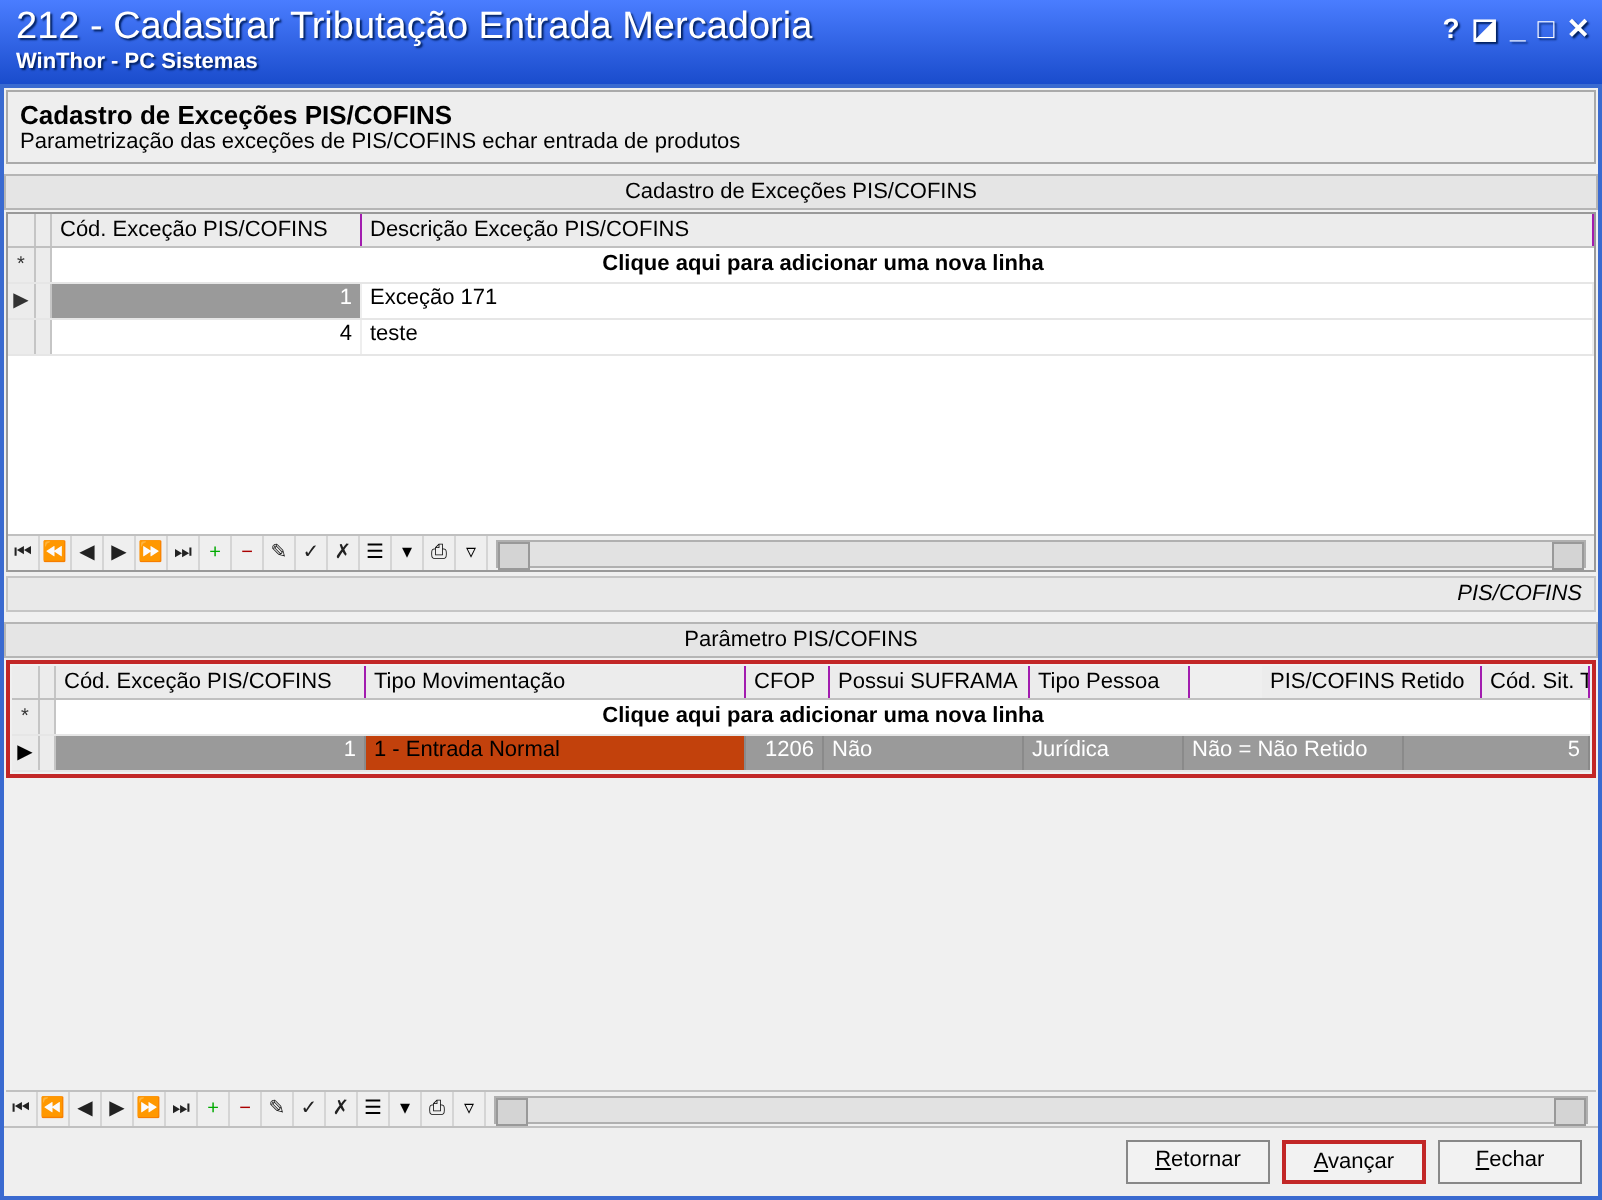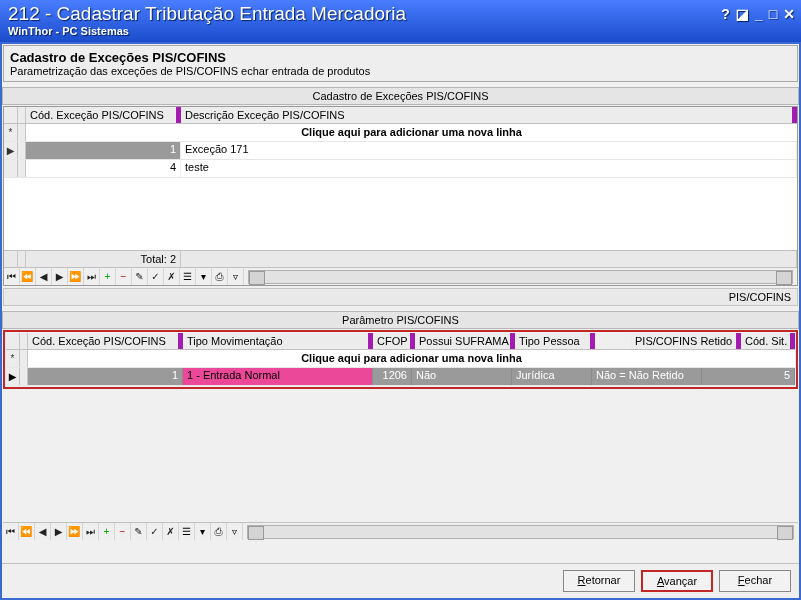--- a/index.html
+++ b/index.html
@@ -77,21 +77,21 @@
     flex-direction: column;
   }
 
   .grid-header-row {
     display: flex;
     background: #efefef;
     border-bottom: 1px solid #c0c0c0;
     font-size: 11px;
   }
   .grid-header-row .gh {
-    border-right: 5px solid #a21caf;
+    border-right: 1px solid #a21caf;
     padding: 2px 4px;
     background: #ececec;
     white-space: nowrap;
     overflow: hidden;
   }
   .grid-header-row .indicator { width: 14px; border-right:1px solid #c5c5c5; background:#ececec;}
   .grid-header-row .drag { width: 8px; background:#ececec; border-right:1px solid #c5c5c5;}
 
   .grid-body { background:#fff; }
   .grid-row { display:flex; height:18px; border-bottom:1px solid #e6e6e6; font-size:11px;}
@@ -142,37 +142,36 @@
 
   .highlight-box { border: 2px solid #c22727; margin:1px;}
 
   .bottom-buttons {
     display:flex;
     justify-content:flex-end;
     gap:6px;
     padding:6px 8px;
     background:#efefef;
     border-top:1px solid #c0c0c0;
-    margin-top:23px;
   }
   .btn {
     min-width:72px;
     padding:3px 10px;
     background:#f2f2f2;
     border:1px solid #888;
     font-size:11px;
     cursor:pointer;
     text-align:center;
   }
   .btn.hl { border:2px solid #c22727; }
   .btn u { text-decoration:underline; }
 
   .selected-row { background:#9a9a9a; color:#fff; }
   .selected-row .gcell { border-right-color:#8a8a8a; }
-  .white-cell { background:#ec4899; color:#000; }
+  .white-cell { background:#c2410c; color:#000; }
 
 </style>
 </head>
 <body>
 
 <div class="titlebar">
   <div class="titlebar-title">212 - Cadastrar Tributação Entrada Mercadoria</div>
   <div class="titlebar-sub">WinThor - PC Sistemas</div>
   <div class="titlebar-icons">
     <span>?</span>
@@ -212,26 +211,20 @@
         <div class="gcell" style="flex:1;">Exceção 171</div>
       </div>
       <div class="grid-row">
         <div class="indicator"></div>
         <div class="drag"></div>
         <div class="gcell" style="width:155px; text-align:right;">4</div>
         <div class="gcell" style="flex:1;">teste</div>
       </div>
     </div>
     <div style="flex:1;"></div>
-    <div class="grid-footer-strip">
-      <div class="indicator"></div>
-      <div class="drag"></div>
-      <div class="gh" style="width:155px; text-align:right;">Total: 2</div>
-      <div class="gh" style="flex:1;"></div>
-    </div>
     <div class="nav-bar">
       <div class="nav-btns">
         <span>⏮</span>
         <span>⏪</span>
         <span>◀</span>
         <span>▶</span>
         <span>⏩</span>
         <span>⏭</span>
         <span style="color:#0a0;">+</span>
         <span style="color:#a00;">−</span>
@@ -242,21 +235,21 @@
       <div class="nav-extra">
         <span>☰</span>
         <span>▾</span>
         <span>⎙</span>
         <span>▿</span>
       </div>
       <div class="scroll-h"></div>
     </div>
   </div>
 
-  <div style="display:flex; justify-content:flex-end; background:#e9e9e9; border:1px solid #c5c5c5; margin:1px; padding:2px 6px; font-size:11px;">
+  <div style="display:flex; justify-content:flex-end; background:#e9e9e9; border:1px solid #c5c5c5; margin:1px; padding:2px 6px; font-size:11px;font-style:italic;">
     <span>PIS/COFINS</span>
   </div>
   <div class="section-label-row">Parâmetro PIS/COFINS</div>
 
   <div class="highlight-box">
   <div class="grid-box" style="border:none;">
     <div class="grid-header-row">
       <div class="indicator"></div>
       <div class="drag"></div>
       <div class="gh" style="width:155px;">Cód. Exceção PIS/COFINS</div>

